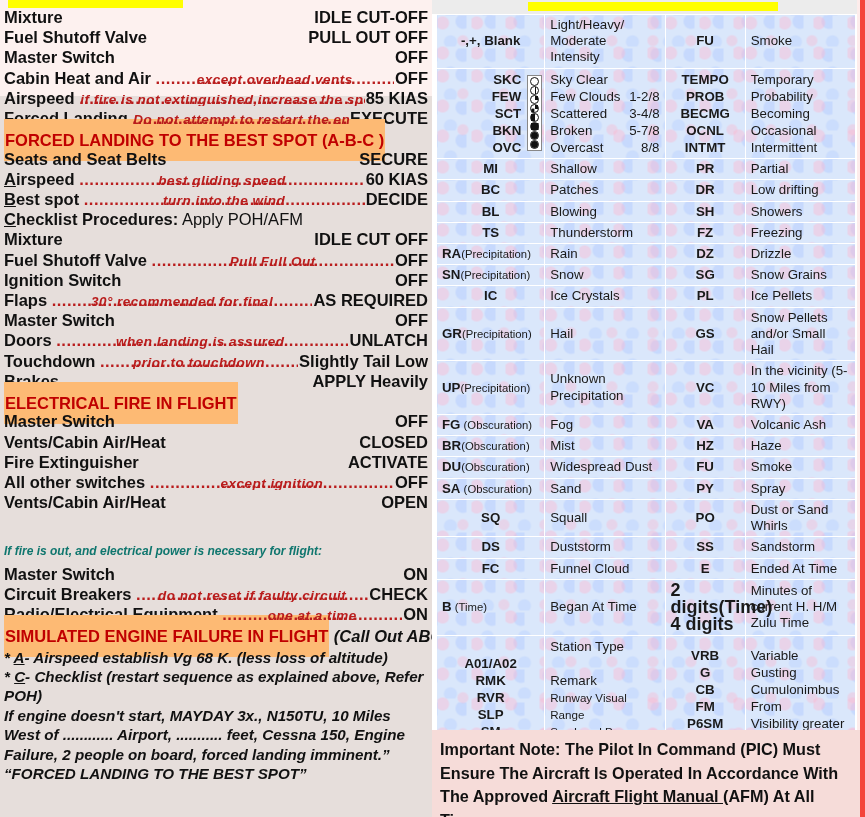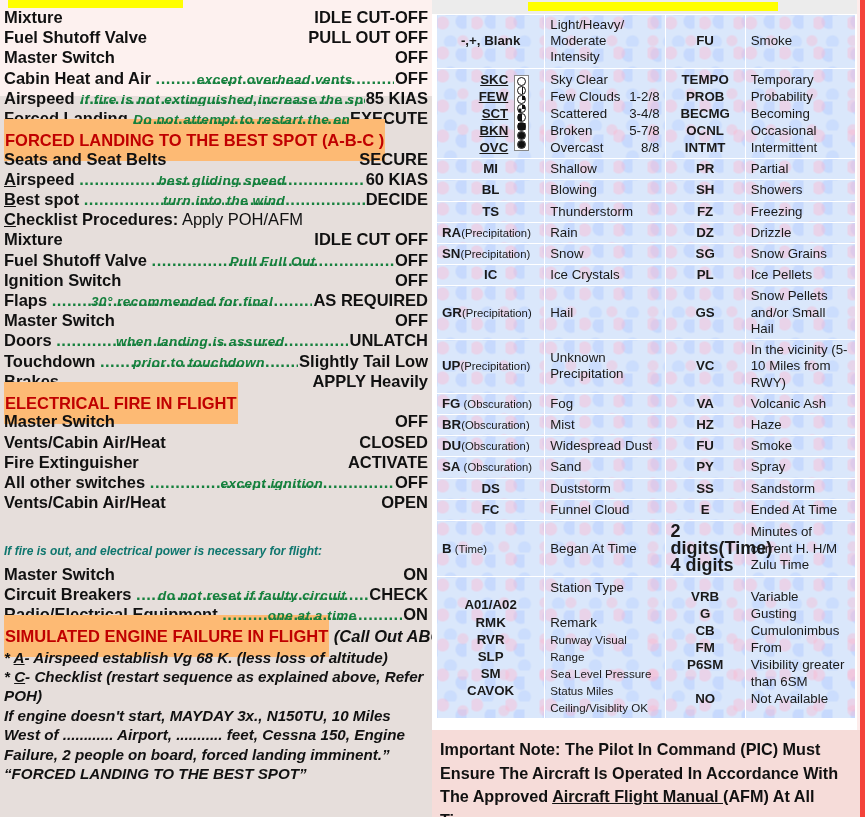--- a/index.html
+++ b/index.html
@@ -34,21 +34,21 @@
   .crow {
     display:flex; align-items:baseline;
     font-size:16.5px; font-weight:bold; color:#111;
     line-height:1; height:20.2px; white-space:nowrap;
     overflow:hidden;
   }
   .crow .lbl { flex:0 0 auto; }
   .crow .dots {
     flex:1 1 auto; overflow:hidden; position:relative;
     font-weight:bold; letter-spacing:.5px;
-    color:#15803d; text-align:center; min-width:4px;
+    color:#b91c1c; text-align:center; min-width:4px;
   }
   .crow .dots::before,
   .crow .dots::after {
     content:"...........................................................................................";
     position:absolute; top:0; overflow:hidden; white-space:nowrap;
     font-weight:bold; font-size:16.5px;
   }
   .crow .dots::before { left:0; width:50%; }
   .crow .dots::after  { right:0; width:50%; text-align:right; }
   .crow .note {
@@ -309,21 +309,21 @@
 
     <table class="wx">
       <tbody id="wxBody">
           <tr>
             <td class="c1"><span>-,+, Blank</span></td>
             <td class="c2">Light/Heavy/ Moderate Intensity</td>
             <td class="c3">FU</td>
             <td class="c4">Smoke</td>
           </tr>
           <tr>
-            <td class="c1" style="padding-right: 15px; text-decoration: underline;">
+            <td class="c1" style="padding-right: 2px;">
               <div class="skcwrap">
                 <div class="skccodes">SKC<br>FEW<br>SCT<br>BKN<br>OVC</div>
                 <div class="skcsyms">
                   <span class="sym s0"></span>
                   <span class="sym s1">
                     <i></i>
                   </span>
                   <span class="sym s2">
                     <i></i>
                   </span>
@@ -376,20 +376,26 @@
               <div class="clines">Temporary<br>Probability<br>Becoming<br>Occasional<br>Intermittent</div>
             </td>
           </tr>
           <tr>
             <td class="c1"><span>MI</span></td>
             <td class="c2">Shallow</td>
             <td class="c3">PR</td>
             <td class="c4">Partial</td>
           </tr>
           <tr>
+            <td class="c1"><span>BC</span></td>
+            <td class="c2">Patches</td>
+            <td class="c3">DR</td>
+            <td class="c4">Low drifting</td>
+          </tr>
+          <tr>
             <td class="c1"><span>BL</span></td>
             <td class="c2">Blowing</td>
             <td class="c3">SH</td>
             <td class="c4">Showers</td>
           </tr>
           <tr>
             <td class="c1"><span>TS</span></td>
             <td class="c2">Thunderstorm</td>
             <td class="c3">FZ</td>
             <td class="c4">Freezing</td>
@@ -440,20 +446,26 @@
             <td class="c1" style="text-align: left;"><span>DU</span><span class="paren">(Obscuration)</span></td>
             <td class="c2">Widespread Dust</td>
             <td class="c3">FU</td>
             <td class="c4">Smoke</td>
           </tr>
           <tr>
             <td class="c1" style="text-align: left;"><span>SA</span><span class="paren"> (Obscuration)</span></td>
             <td class="c2">Sand</td>
             <td class="c3">PY</td>
             <td class="c4">Spray</td>
+          </tr>
+          <tr>
+            <td class="c1"><span>SQ</span></td>
+            <td class="c2">Squall</td>
+            <td class="c3">PO</td>
+            <td class="c4">Dust or Sand Whirls</td>
           </tr>
           <tr>
             <td class="c1"><span>DS</span></td>
             <td class="c2">Duststorm</td>
             <td class="c3">SS</td>
             <td class="c4">Sandstorm</td>
           </tr>
           <tr>
             <td class="c1"><span>FC</span></td>
             <td class="c2">Funnel Cloud</td>

